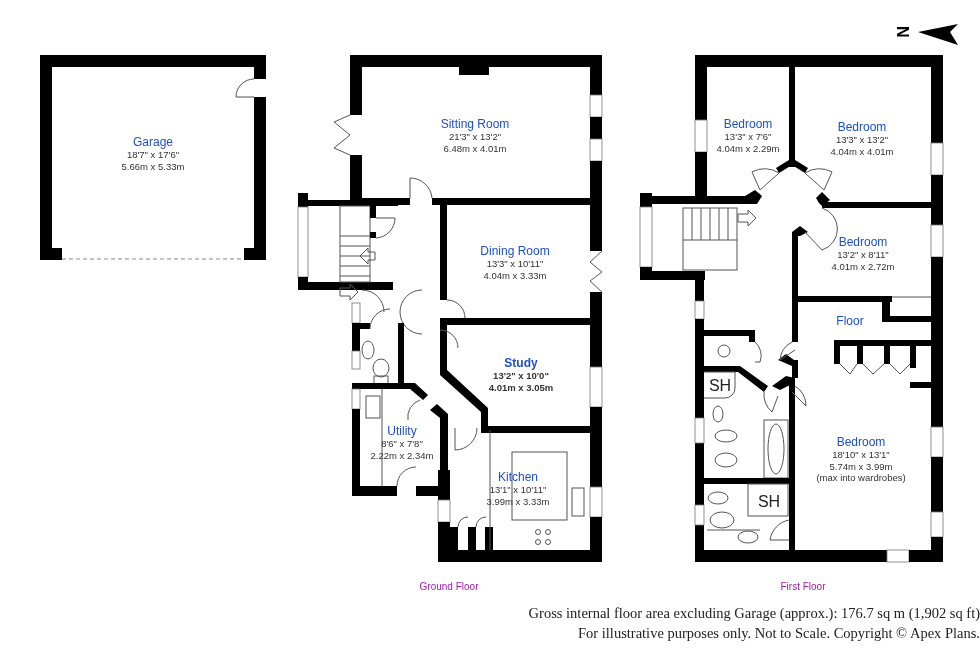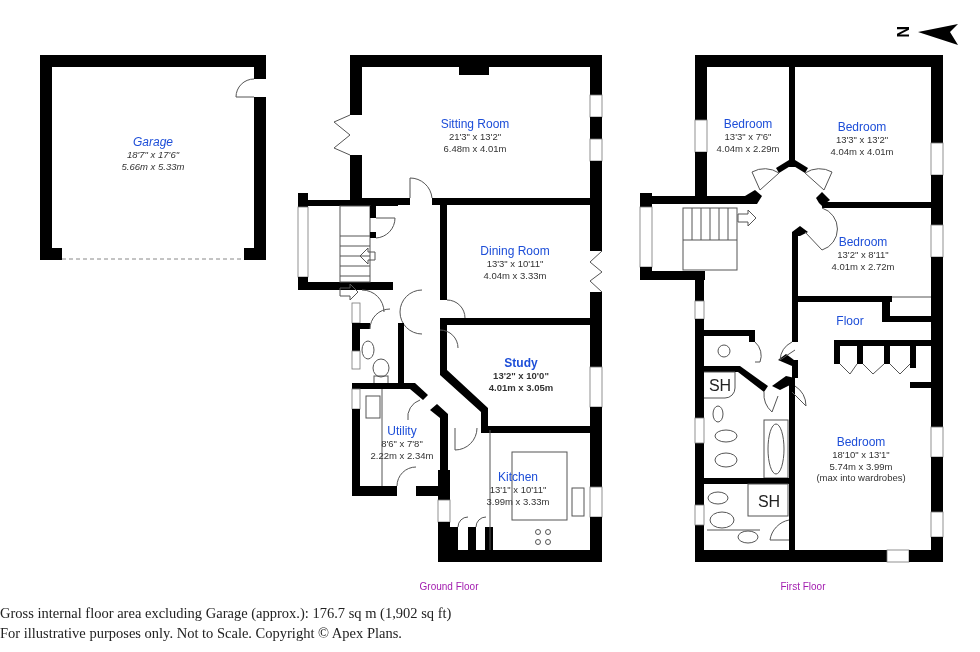--- a/index.html
+++ b/index.html
@@ -6,21 +6,21 @@
   body { width: 980px; height: 652px; position: relative; overflow: hidden; font-family: "Liberation Sans", "DejaVu Sans", sans-serif; color: #222; }
   svg.plan { position: absolute; left: 0; top: 0; }
   .wall { fill: #000; }
   .thin { stroke: #555; stroke-width: 1; fill: none; }
   .win { fill: #fff; stroke: #777; stroke-width: 0.8; }
   .dash { stroke: #888; stroke-width: 1; stroke-dasharray: 4 3; fill: none; }
   .room-label { position: absolute; text-align: center; transform: translateX(-50%); line-height: 1.2; white-space: nowrap; }
   .room-name { font-size: 12px; color: #1d4ed8; }
   .room-dim { font-size: 9.5px; color: #333; }
   .floor-title { position: absolute; font-size: 10px; color: #a21caf; transform: translateX(-50%); white-space: nowrap; }
-  .footer { position: absolute; left: 0; width: 980px; text-align: left; font-family: "Liberation Serif", "DejaVu Serif", serif; font-size: 14.5px; color: #222; }
+  .footer { position: absolute; left: 0; width: 980px; text-align: right; font-family: "Liberation Serif", "DejaVu Serif", serif; font-size: 14.5px; color: #222; }
   .sh-label { position: absolute; font-size: 16px; color: #222; transform: translateX(-50%); }
 </style>
 </head>
 <body>
 
 <svg class="plan" width="980" height="652" viewBox="0 0 980 652">
 
   <g>
     <rect class="wall" x="40" y="55" width="226" height="12"></rect>
     <rect class="wall" x="40" y="55" width="12" height="205"></rect>
@@ -219,21 +219,21 @@
     <rect class="win" x="695" y="418" width="9" height="25"></rect>
     <rect class="win" x="695" y="505" width="9" height="20"></rect>
   </g>
 
   <g>
     <text x="897" y="38" font-family="Liberation Sans, sans-serif" font-size="16" font-weight="bold" fill="#000" transform="rotate(90 903 32)">N</text>
     <polygon points="918,32 958,24 950,32 958,45" fill="#000"></polygon>
   </g>
 </svg>
 
-<div class="room-label" style="left:153px; top:135px;font-style:italic;">
+<div class="room-label" style="left:153px; top:135px;">
   <div class="room-name">Garage</div>
   <div class="room-dim">18'7" x 17'6"</div>
   <div class="room-dim">5.66m x 5.33m</div>
 </div>
 
 <div class="room-label" style="left:475px; top:117px;">
   <div class="room-name">Sitting Room</div>
   <div class="room-dim">21'3" x 13'2"</div>
   <div class="room-dim">6.48m x 4.01m</div>
 </div>

